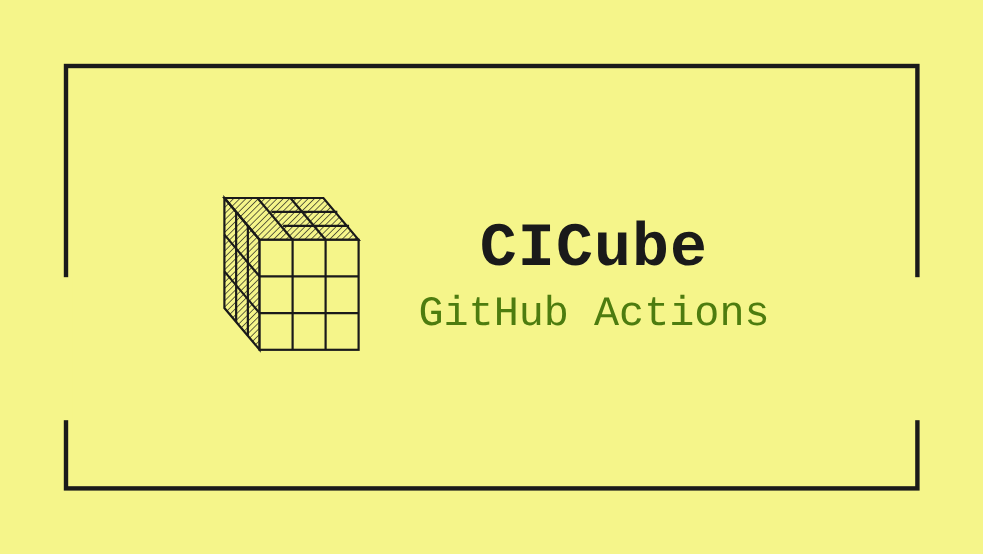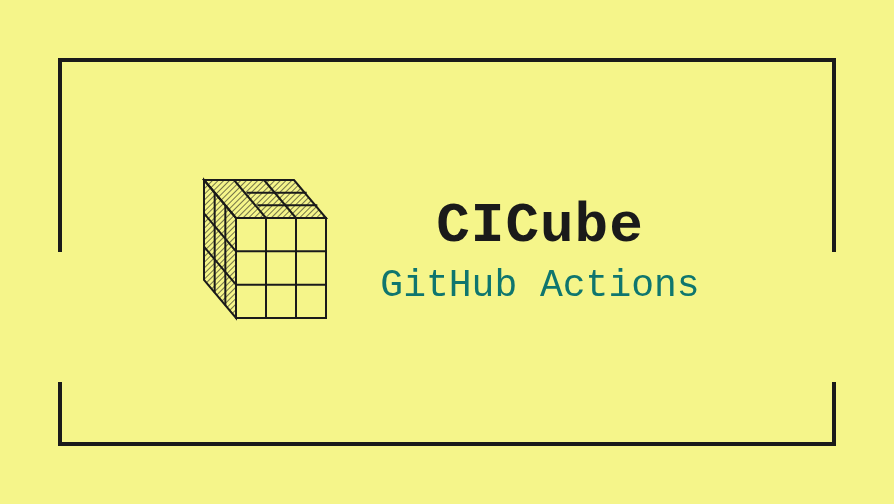--- a/index.html
+++ b/index.html
@@ -60,21 +60,21 @@
     .title {
       font-size: 56px;
       font-weight: bold;
       color: #1a1a1a;
       letter-spacing: 1px;
       margin-bottom: 4px;
     }
     .subtitle {
       font-size: 38px;
       font-weight: normal;
-      color: #0f766e;
+      color: #4d7c0f;
       line-height: 1.25;
     }
   </style>
 </head>
 <body>
 
 <div class="frame">
   <div class="frame-gap-left"></div>
   <div class="frame-gap-right"></div>
 </div>

